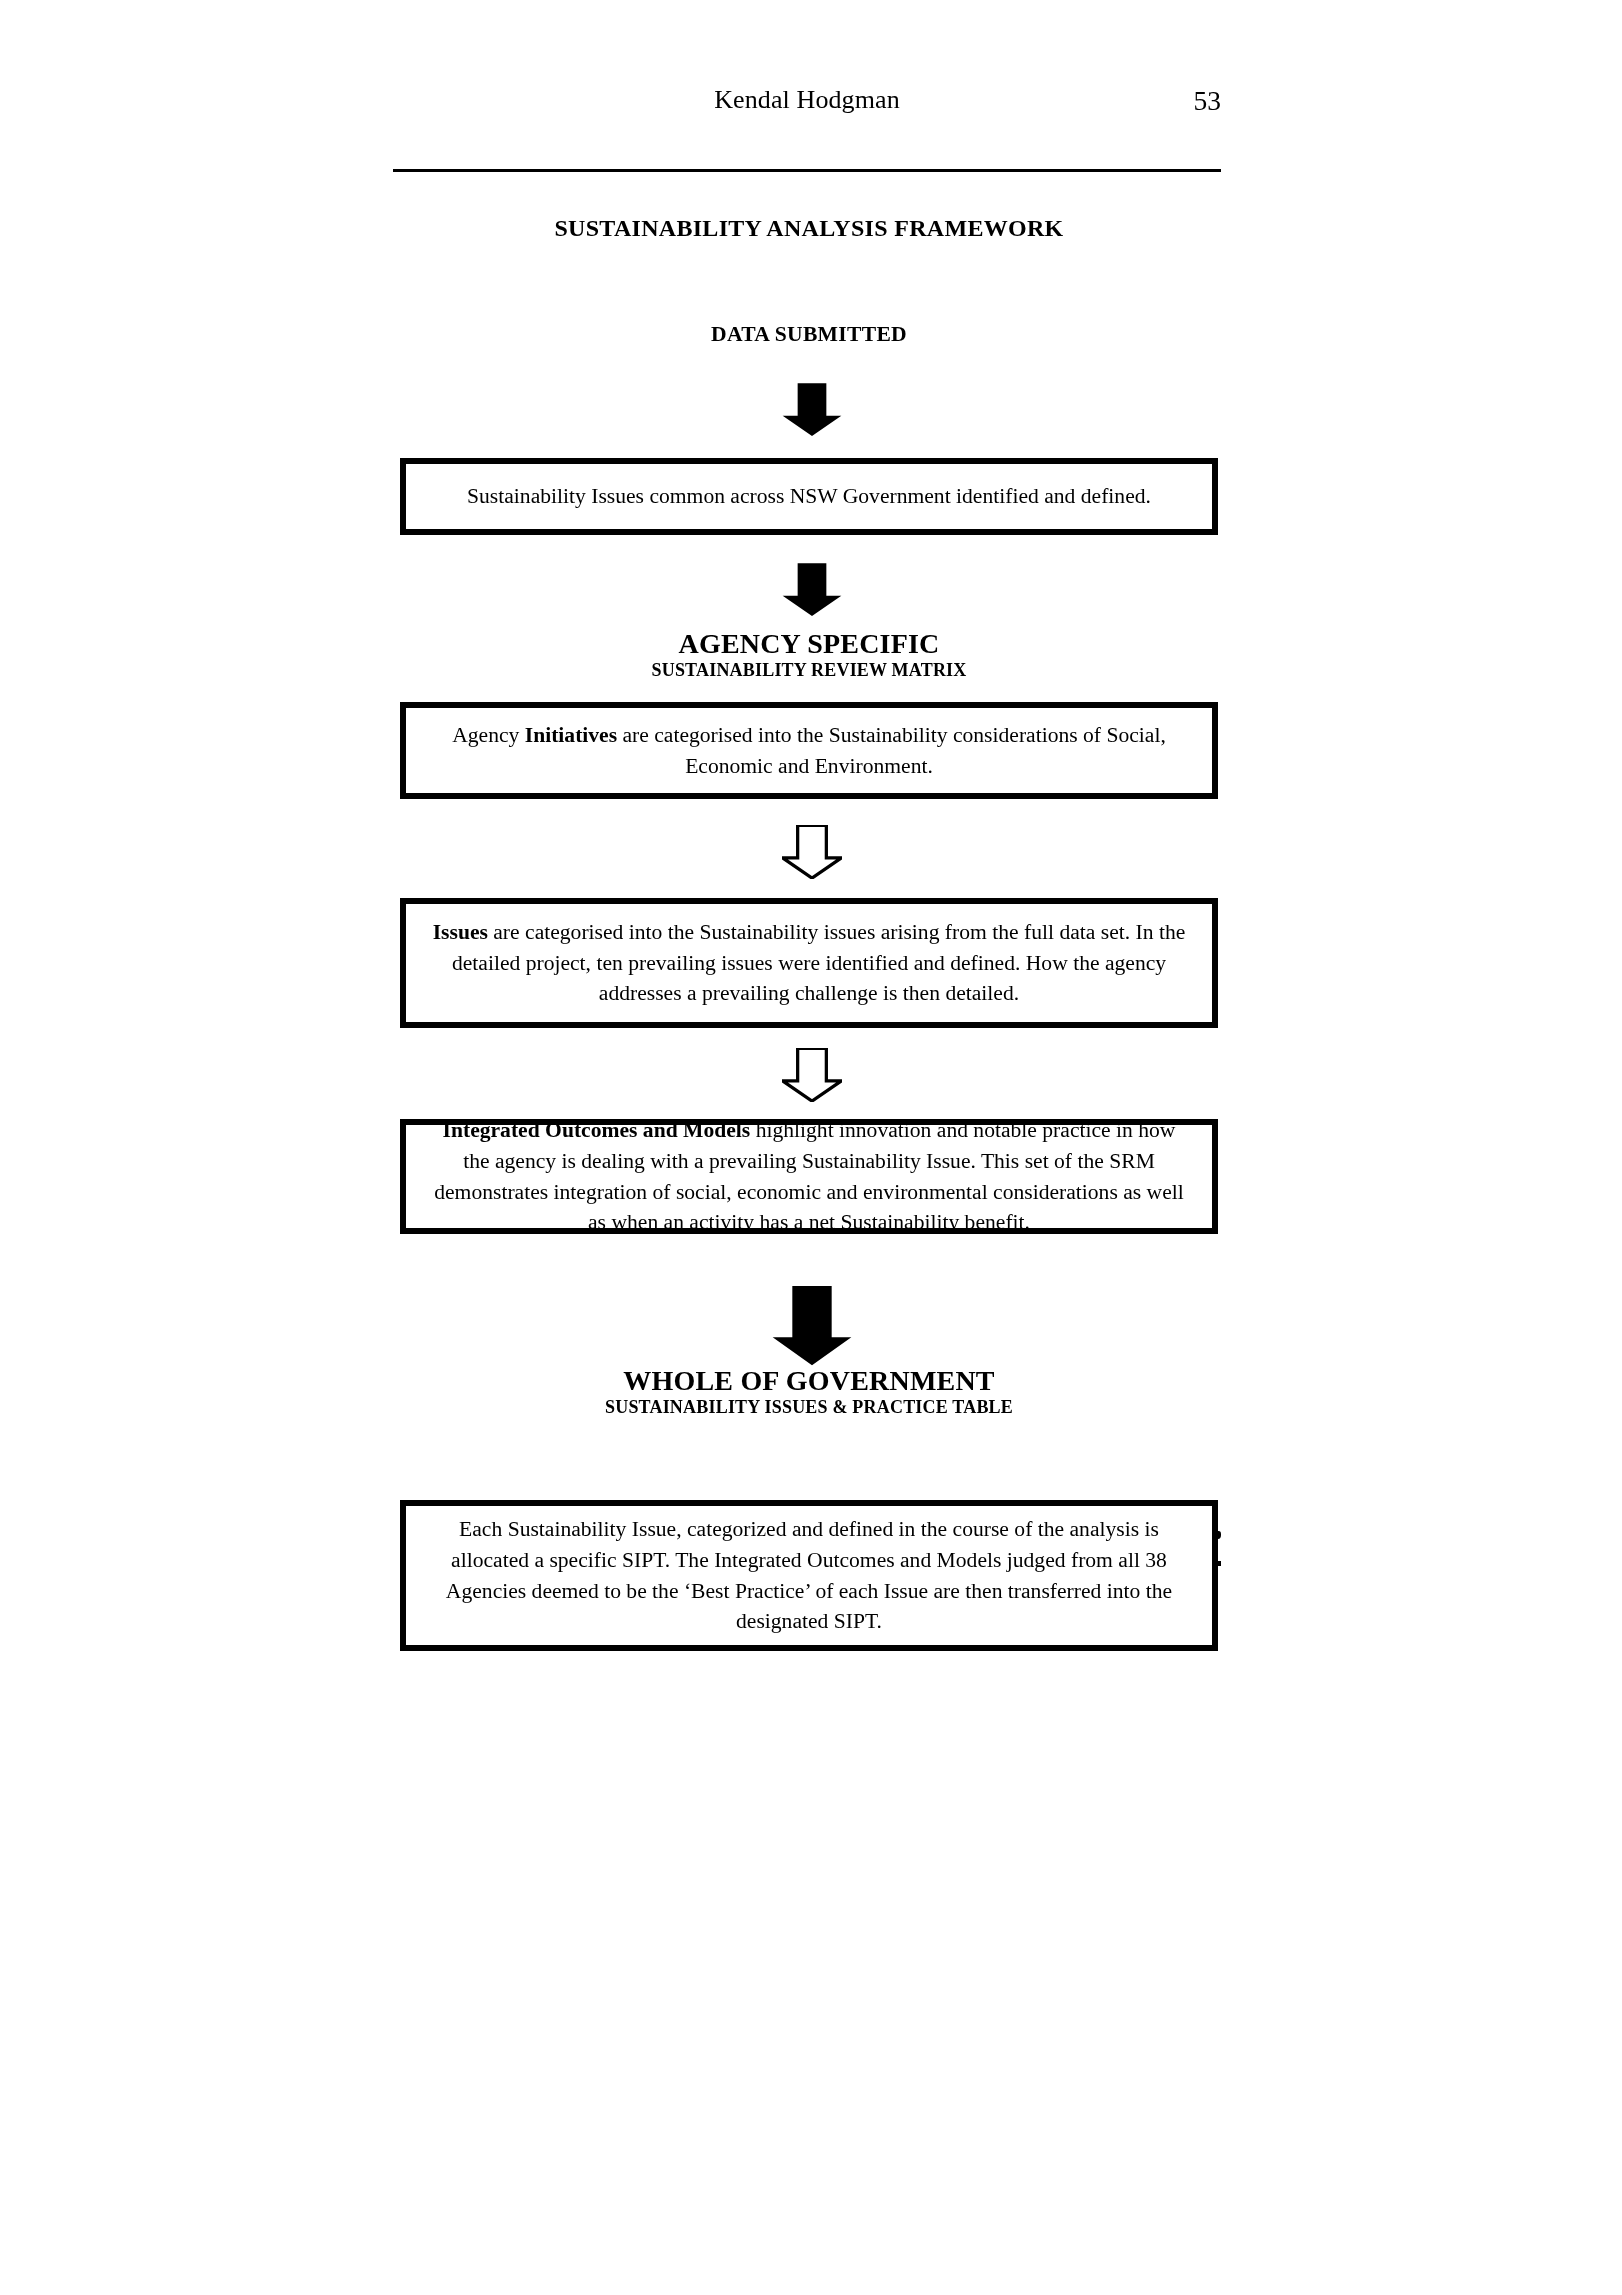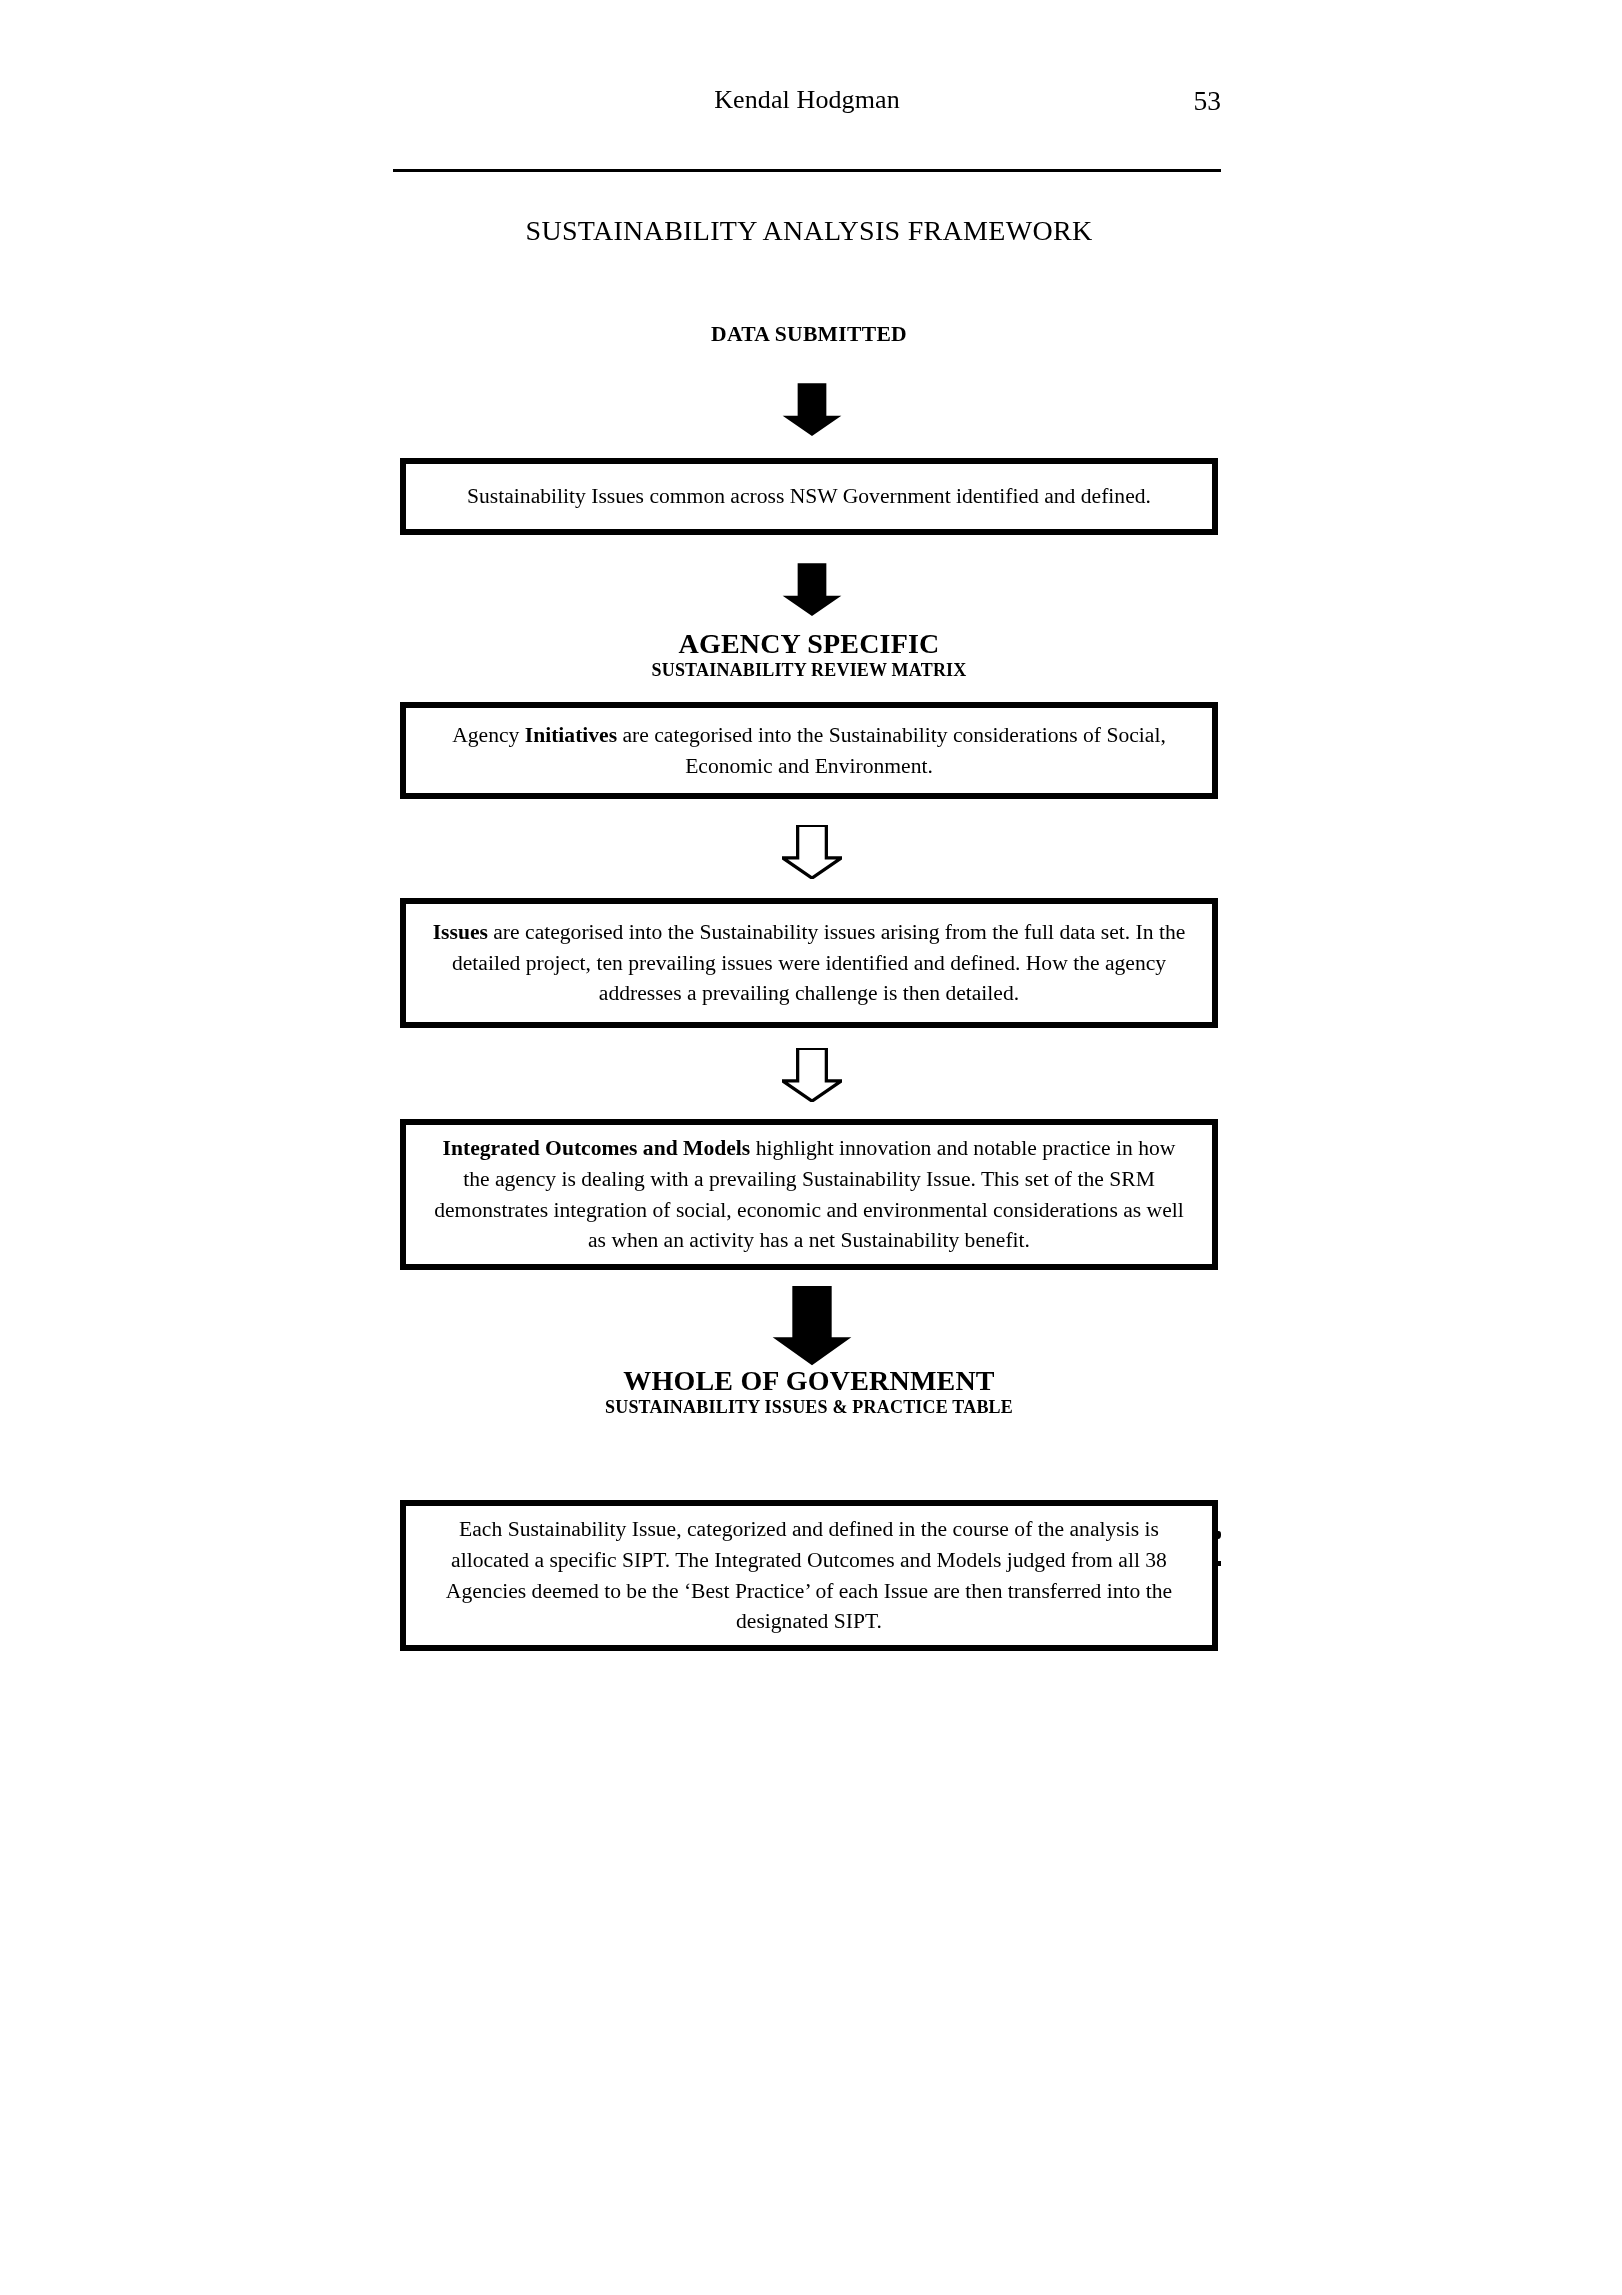--- a/index.html
+++ b/index.html
@@ -54,22 +54,22 @@
   }
 
   
   .heading-block {
     position: absolute;
     left: 400px;
     width: 818px;
     text-align: center;
   }
   .h-main {
-    font-size: 28px;
-    font-weight: normal;
+    font-size: 24px;
+    font-weight: bold;
     line-height: 1.13;
     letter-spacing: 0.3px;
   }
   .h-sub {
     font-size: 21.6px;
     font-weight: bold;
     letter-spacing: 0.3px;
   }
   .h-section {
     font-size: 28px;
@@ -106,21 +106,21 @@
     box-sizing: border-box;
     text-align: center;
     font-size: 21.6px;
     line-height: 1.42;
   }
   .proc-box .box-text b { font-weight: bold; }
 
   #box-1 { top: 458px;  height: 77px; }
   #box-2 { top: 702px; height: 97px; }
   #box-3 { top: 898px; height: 130px; }
-  #box-4 { top: 1119px; height: 151px; }
+  #box-4 { top: 1119px; height: 115px; }
   #box-5 { top: 1456px; height: 151px; margin-top: 44px; }
 
   
   .arrow {
     position: absolute;
     left: 50%;
   }
   .arrow svg { display: block; }
 
   #arrow-1 { top: 383px;  margin-left: -30px; }

